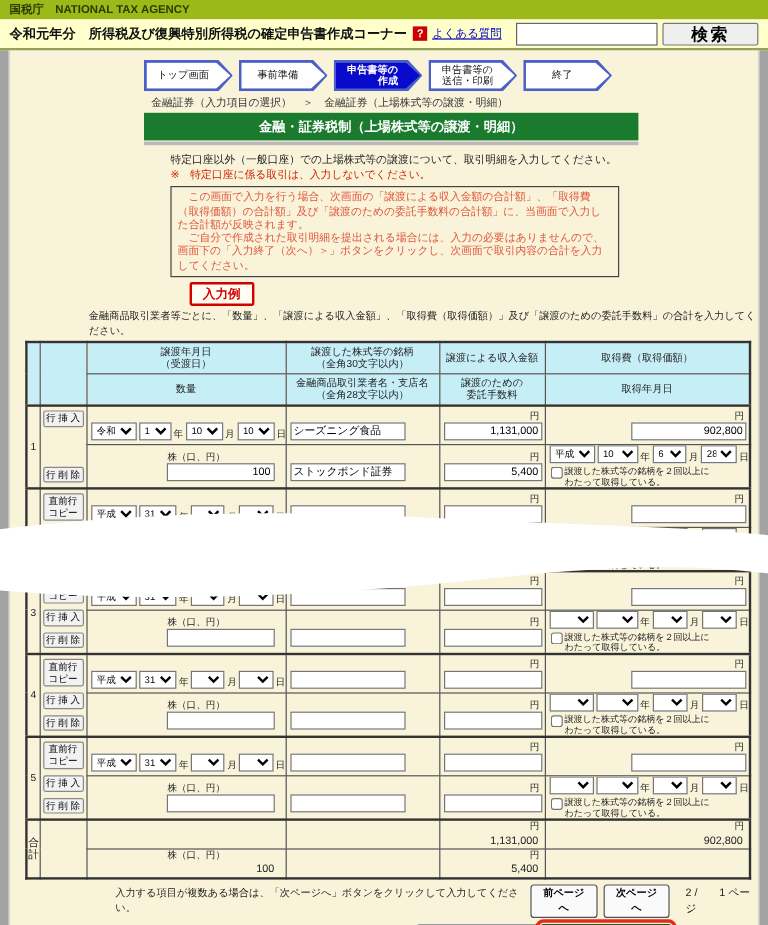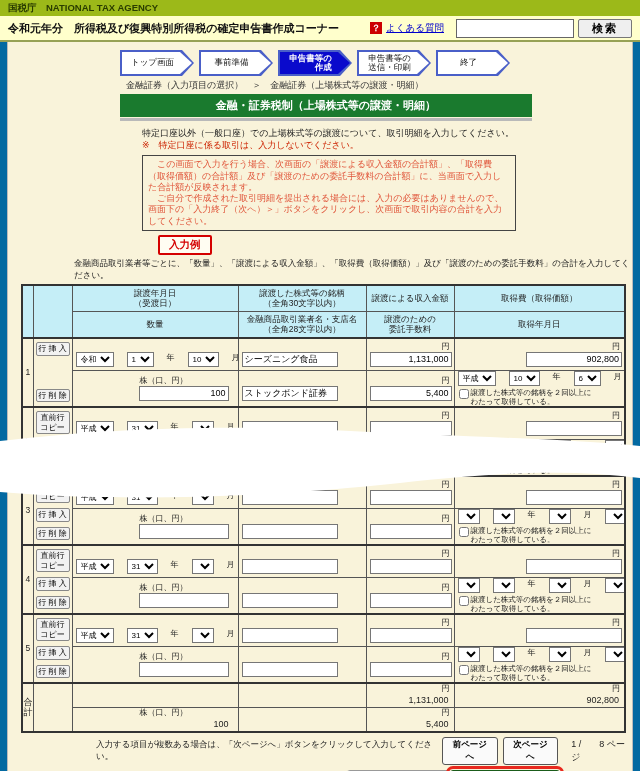--- a/index.html
+++ b/index.html
@@ -1,28 +1,28 @@
 <!DOCTYPE html>
 <html lang="ja"><head>
 <meta charset="utf-8">
 <style>
   html,body{margin:0;padding:0;}
   body{width:640px;background:#fff;font-family:"Liberation Sans","DejaVu Sans",sans-serif;color:#222;}
-  #page{position:relative;width:640px;height:771px;overflow:hidden;background:#0369a1;}
+  #page{position:relative;width:640px;height:771px;overflow:hidden;background:#a3a3a3;}
   .pre{white-space:pre-line;}
 
   
   .agency-bar{height:16px;background:#9cb919;color:#2a3c00;font-size:9.5px;font-weight:bold;display:flex;align-items:center;padding:0 8px;}
   .head-bar{height:24px;background:#ffffcc;border-bottom:2px solid #97a155;display:flex;align-items:center;padding:0 8px;}
   .head-title{font-size:11px;font-weight:bold;color:#111;}
   .head-right{margin-left:auto;display:flex;align-items:center;gap:4px;}
   .faq-ico{width:12px;height:12px;background:#cc0000;color:#fff;font-size:9px;font-weight:bold;display:flex;align-items:center;justify-content:center;}
   .faq-link{font-size:9.5px;color:#0000cc;text-decoration:underline;cursor:pointer;}
   .search-input{width:112px;height:15px;border:1px solid #666;font-size:9px;margin-left:8px;background:#fff;}
-  .search-btn{height:19px;font-size:11px;font-weight:bold;background:#efefef;border:1px solid #777;border-radius:2px;padding:0 13px;letter-spacing:2px;}
+  .search-btn{height:19px;font-size:14px;font-weight:bold;background:#efefef;border:1px solid #777;border-radius:2px;padding:0 23px;letter-spacing:2px;}
 
   
   .content{margin:0 7px;background:#f9f3da;border-left:1px solid #bbb;border-right:1px solid #bbb;border-bottom:1px solid #bbb;padding-bottom:4px;}
 
   
   .nav{display:flex;gap:5px;padding:8px 0 0 112px;}
   .step{position:relative;height:26px;width:74px;}
   .step .shape,.step .fill{position:absolute;clip-path:polygon(0 0,calc(100% - 12px) 0,100% 50%,calc(100% - 12px) 100%,0 100%);}
   .step .shape{inset:0;background:#4a5fc8;}
   .step .fill{inset:2px;background:#fff;}
@@ -46,21 +46,21 @@
   table.detail thead th{background:#c5eef7;font-weight:normal;font-size:8.5px;line-height:1.25;height:25px;text-align:center;}
   tbody.lrow{border-top:2px solid #333;}
   tbody.lrow td{height:31px;font-size:8.5px;}
   td.numcell{text-align:center;font-size:8px;color:#222;}
   .vert{display:inline-block;width:10px;word-break:break-all;font-size:9px;line-height:1.15;}
   .btncol{display:flex;flex-direction:column;justify-content:space-between;align-items:center;height:60px;padding:2px 0;}
   .rowbtn{width:34px;background:#f2f2f2;border:1px solid #888;border-radius:2px;font-size:8px;line-height:1.15;padding:1px 0;text-align:center;font-family:inherit;white-space:pre-line;}
   .spacer{height:10px;}
   .yen-line{height:10px;line-height:10px;font-size:8px;text-align:right;padding-right:4px;color:#222;}
   .qty-label{height:10px;line-height:10px;font-size:8px;text-align:right;padding-right:50px;color:#222;}
-  .date-line{display:flex;align-items:flex-start;gap:13px;padding-left:3px;font-size:8px;}
+  .date-line{display:flex;align-items:flex-end;gap:2px;padding-left:3px;font-size:8px;}
   .sel{height:15px;font-size:8px;border:1px solid #767676;background:#fff;padding:0;}
   .w40{width:40px;}.w36{width:36px;}.w32{width:32px;}.w38{width:38px;}.w30{width:30px;}
   .txt{height:15px;border:1px solid #767676;background:#fff;font-size:9px;box-sizing:border-box;padding:0 2px;display:block;}
   .t-name{width:96px;margin:0 auto 0 3px;}
   .t-amt{width:82px;margin:0 2px 0 auto;text-align:right;}
   .t-cost{width:96px;margin:0 2px 0 auto;text-align:right;}
   .t-qty{width:90px;margin:0 9px 0 auto;text-align:right;}
   .chk-line{display:flex;align-items:flex-start;gap:2px;padding:2px 0 0 4px;font-size:7.5px;line-height:1.2;color:#222;}
   .chk-line input{width:10px;height:10px;margin:1px 0 0 0;}
   tbody.total td{height:23px;}
@@ -545,21 +545,21 @@
           </td>
           <td></td>
         </tr>
       </tbody>
     </table>
 
     <div class="pagination">
       <span>入力する項目が複数ある場合は、「次ページへ」ボタンをクリックして入力してください。</span>
       <button class="pagebtn">前ページへ</button>
       <button class="pagebtn">次ページへ</button>
-      <span class="pageinfo">1 /　　8 ページ</span>
+      <span class="pageinfo">2 /　　1 ページ</span>
     </div>
 
     <div class="actions">
 
       <button class="btn-back">＜　戻 る</button>
       <button class="btn-finish">入力終了（次へ）＞</button>
 
     </div>
 
   </div>

